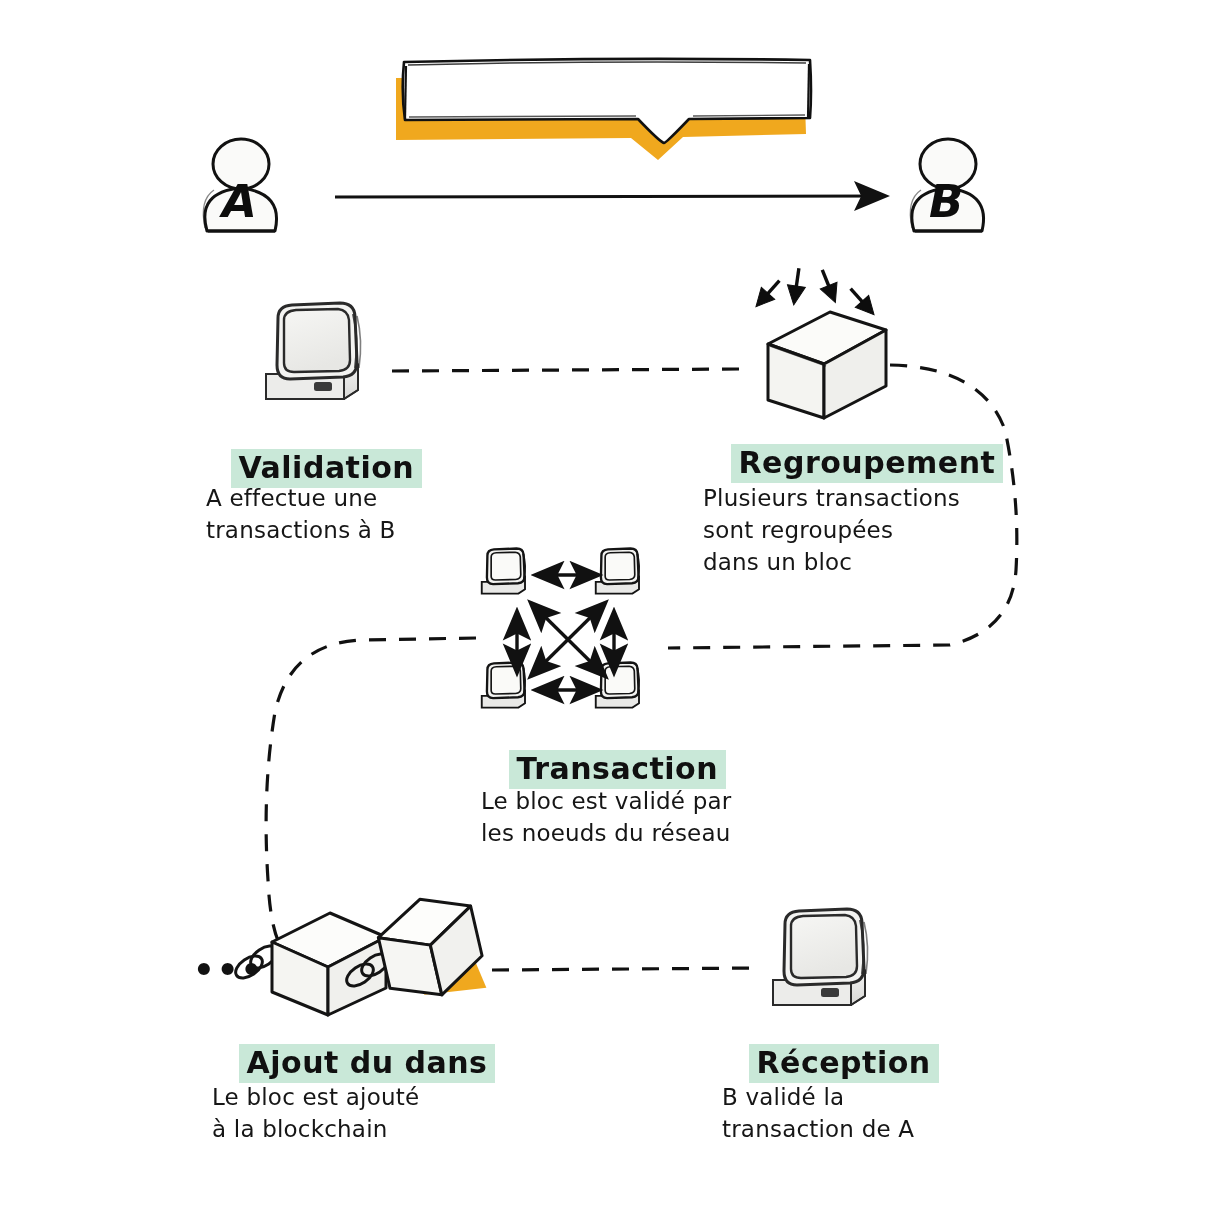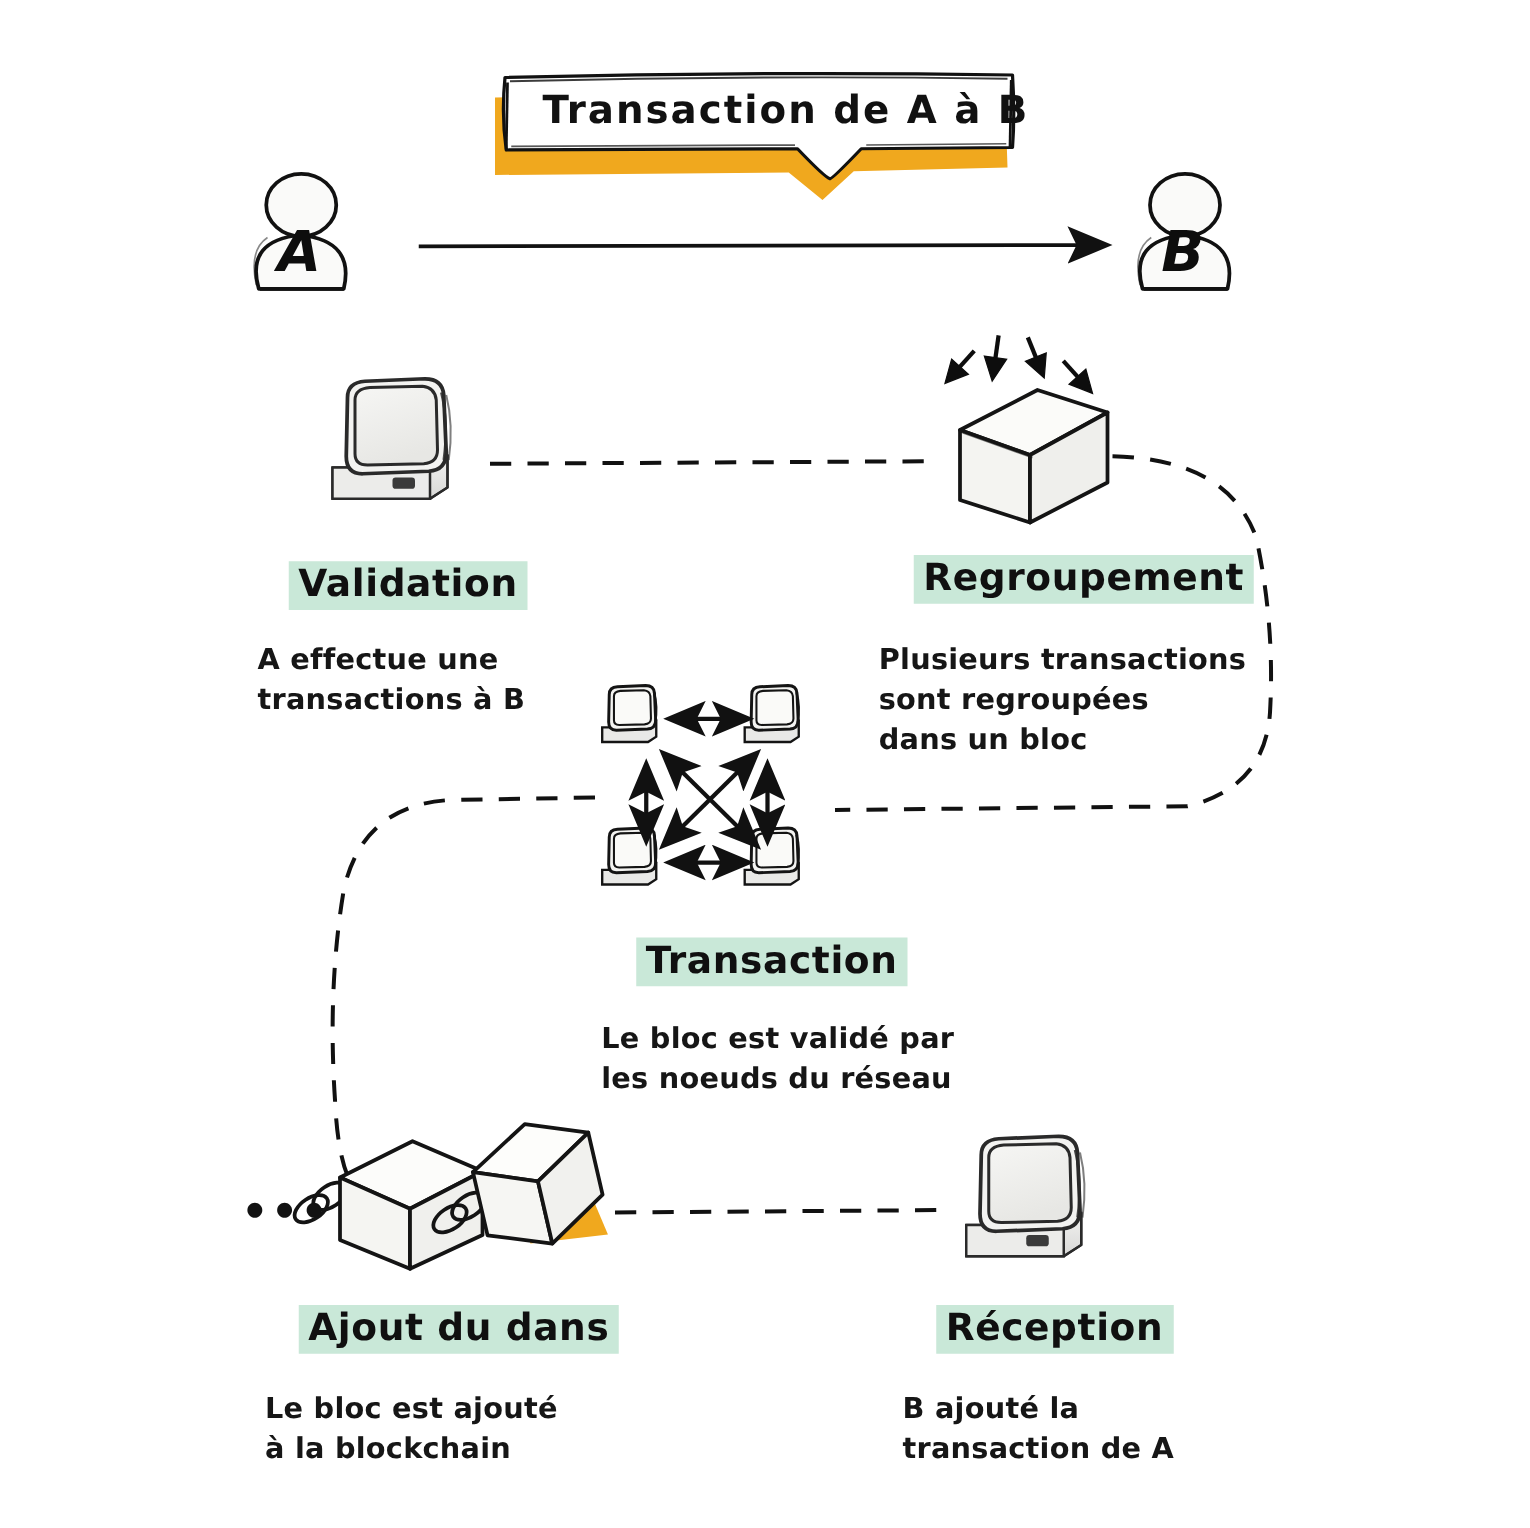--- a/index.html
+++ b/index.html
@@ -36,25 +36,24 @@
     font-weight: 700;
     letter-spacing: 0.5px;
     color: #101010;
     background: #c9e8d8;
     display: inline-block;
     padding: 2px 8px 3px 8px;
     line-height: 1.12;
   }
   .step-body {
     font-size: 23px;
-    font-weight: 700;
+    font-weight: 400;
     color: #161616;
     line-height: 1.38;
     letter-spacing: 0.2px;
-    margin-top: 30px;
   }
   .banner-text {
     font-size: 31px;
     font-weight: 700;
     letter-spacing: 1.6px;
     color: #111111;
   }
   .figure-letter {
     font-size: 45px;
     font-weight: 700;
@@ -245,21 +244,20 @@
       <rect x="56" y="80" width="18" height="9" rx="2.5" fill="#3a3a3a"></rect>
       <path d="M86 72 L100 62" stroke="#2a2a2a" stroke-width="1.8"></path>
       <path d="M100 62 L100 88 L86 97" fill="none" stroke="#2a2a2a" stroke-width="1.8"></path>
       <path d="M20 16 Q20 4 34 3 L82 1 Q96 1 97 14 L99 60 Q99 74 85 75 L32 77 Q19 77 19 63 Z" fill="#f3f3f1" stroke="#2a2a2a" stroke-width="3" stroke-linejoin="round"></path>
       <path d="M26 18 Q26 9 38 8 L80 7 Q90 8 91 18 L92 58 Q92 68 81 69 L36 70 Q26 70 26 61 Z" fill="url(#screenGrad)" stroke="#2a2a2a" stroke-width="2.4"></path>
       <path d="M95 12 Q101 36 97 66" fill="none" stroke="#2a2a2a" stroke-width="2" opacity="0.85"></path>
       <path d="M99 14 Q105 38 101 66" fill="none" stroke="#2a2a2a" stroke-width="1.6" opacity="0.6"></path>
     </g>
   </svg>
 
-  <div class="txt banner-text" style="left:434px; top:70px; width:360px; text-align:left;">Transaction de A à B</div>
 
   <div class="txt figure-letter" style="left:222px; top:175px;">A</div>
   <div class="txt figure-letter" style="left:929px; top:175px;">B</div>
 
   <div>
     <div class="txt" style="left:200px; top:430px;">
       <span class="step-title">Validation</span>
     </div>
     <div class="txt step-body" style="left:206px; top:483px;">A effectue une</div>
     <div class="txt step-body" style="left:206px; top:515px;">transactions à B</div>
@@ -288,17 +286,17 @@
       <span class="step-title">Ajout du dans</span>
     </div>
     <div class="txt step-body" style="left:212px; top:1082px;">Le bloc est ajouté</div>
     <div class="txt step-body" style="left:212px; top:1114px;">à la blockchain</div>
   </div>
 
   <div>
     <div class="txt" style="left:718px; top:1025px;">
       <span class="step-title">Réception</span>
     </div>
-    <div class="txt step-body" style="left:722px; top:1082px;">B ajouté la</div>
+    <div class="txt step-body" style="left:722px; top:1082px;">B validé la</div>
     <div class="txt step-body" style="left:722px; top:1114px;">transaction de A</div>
   </div>
 
 </div>
 
 </body></html>

